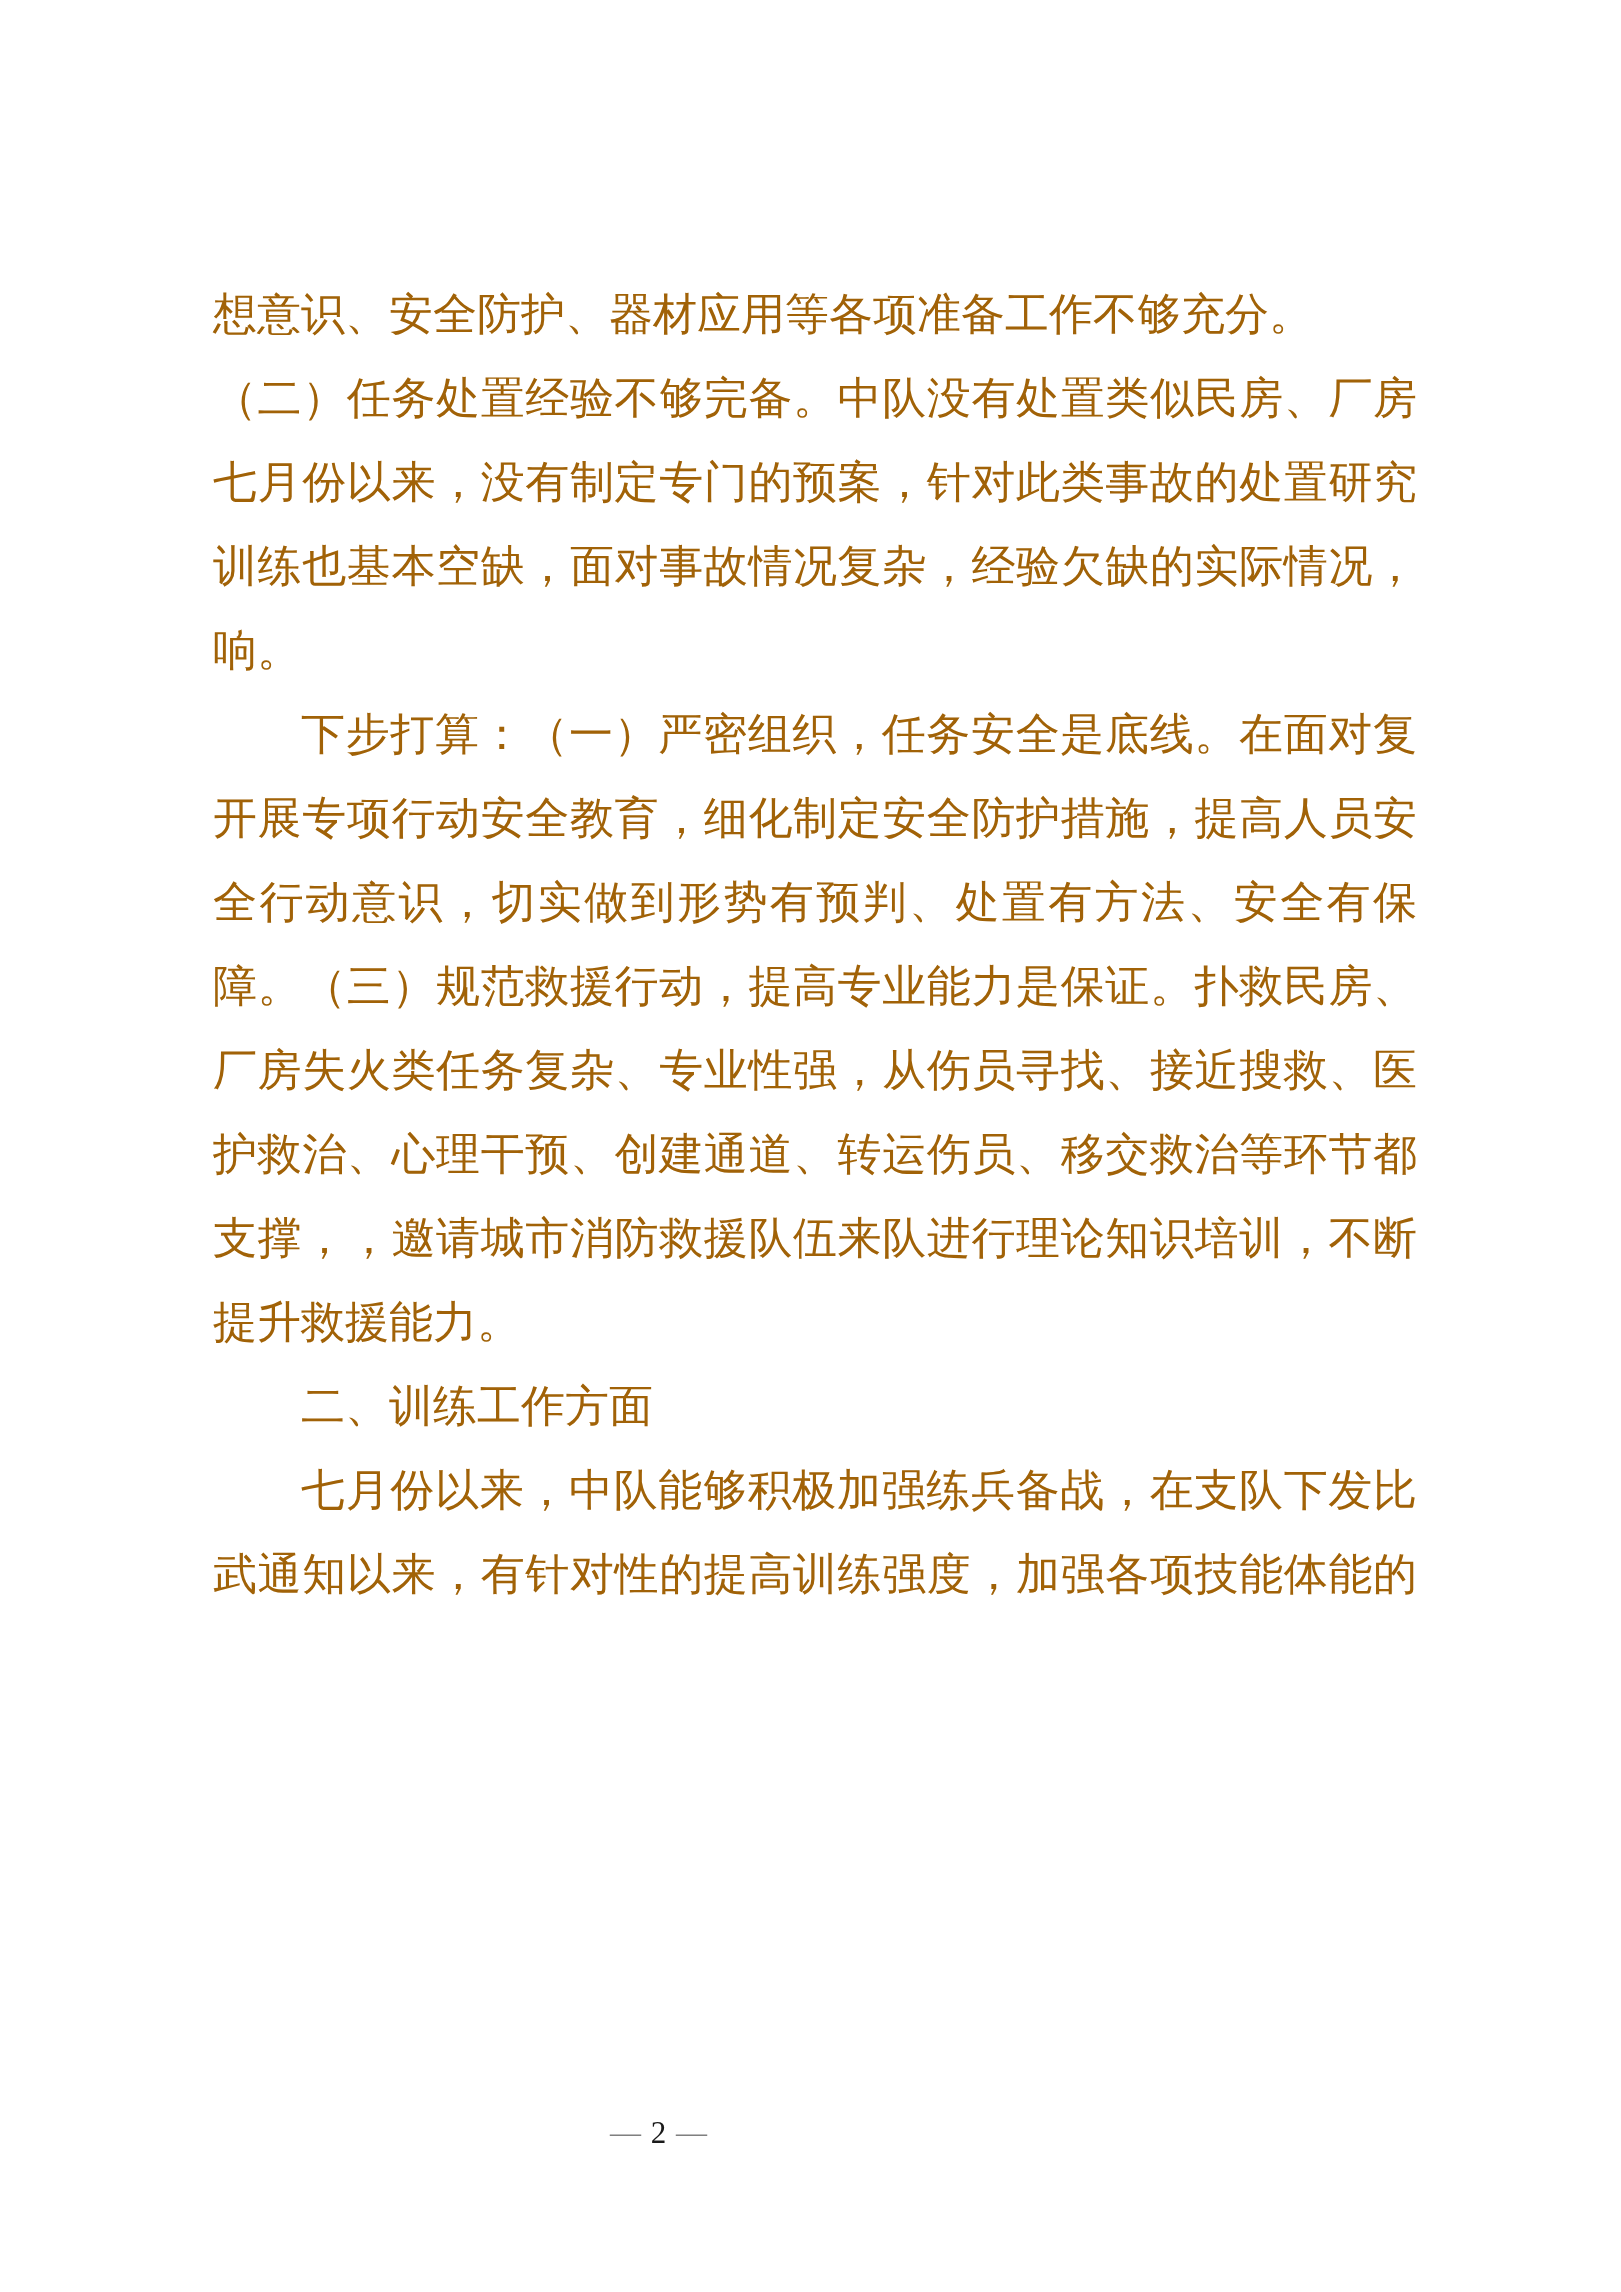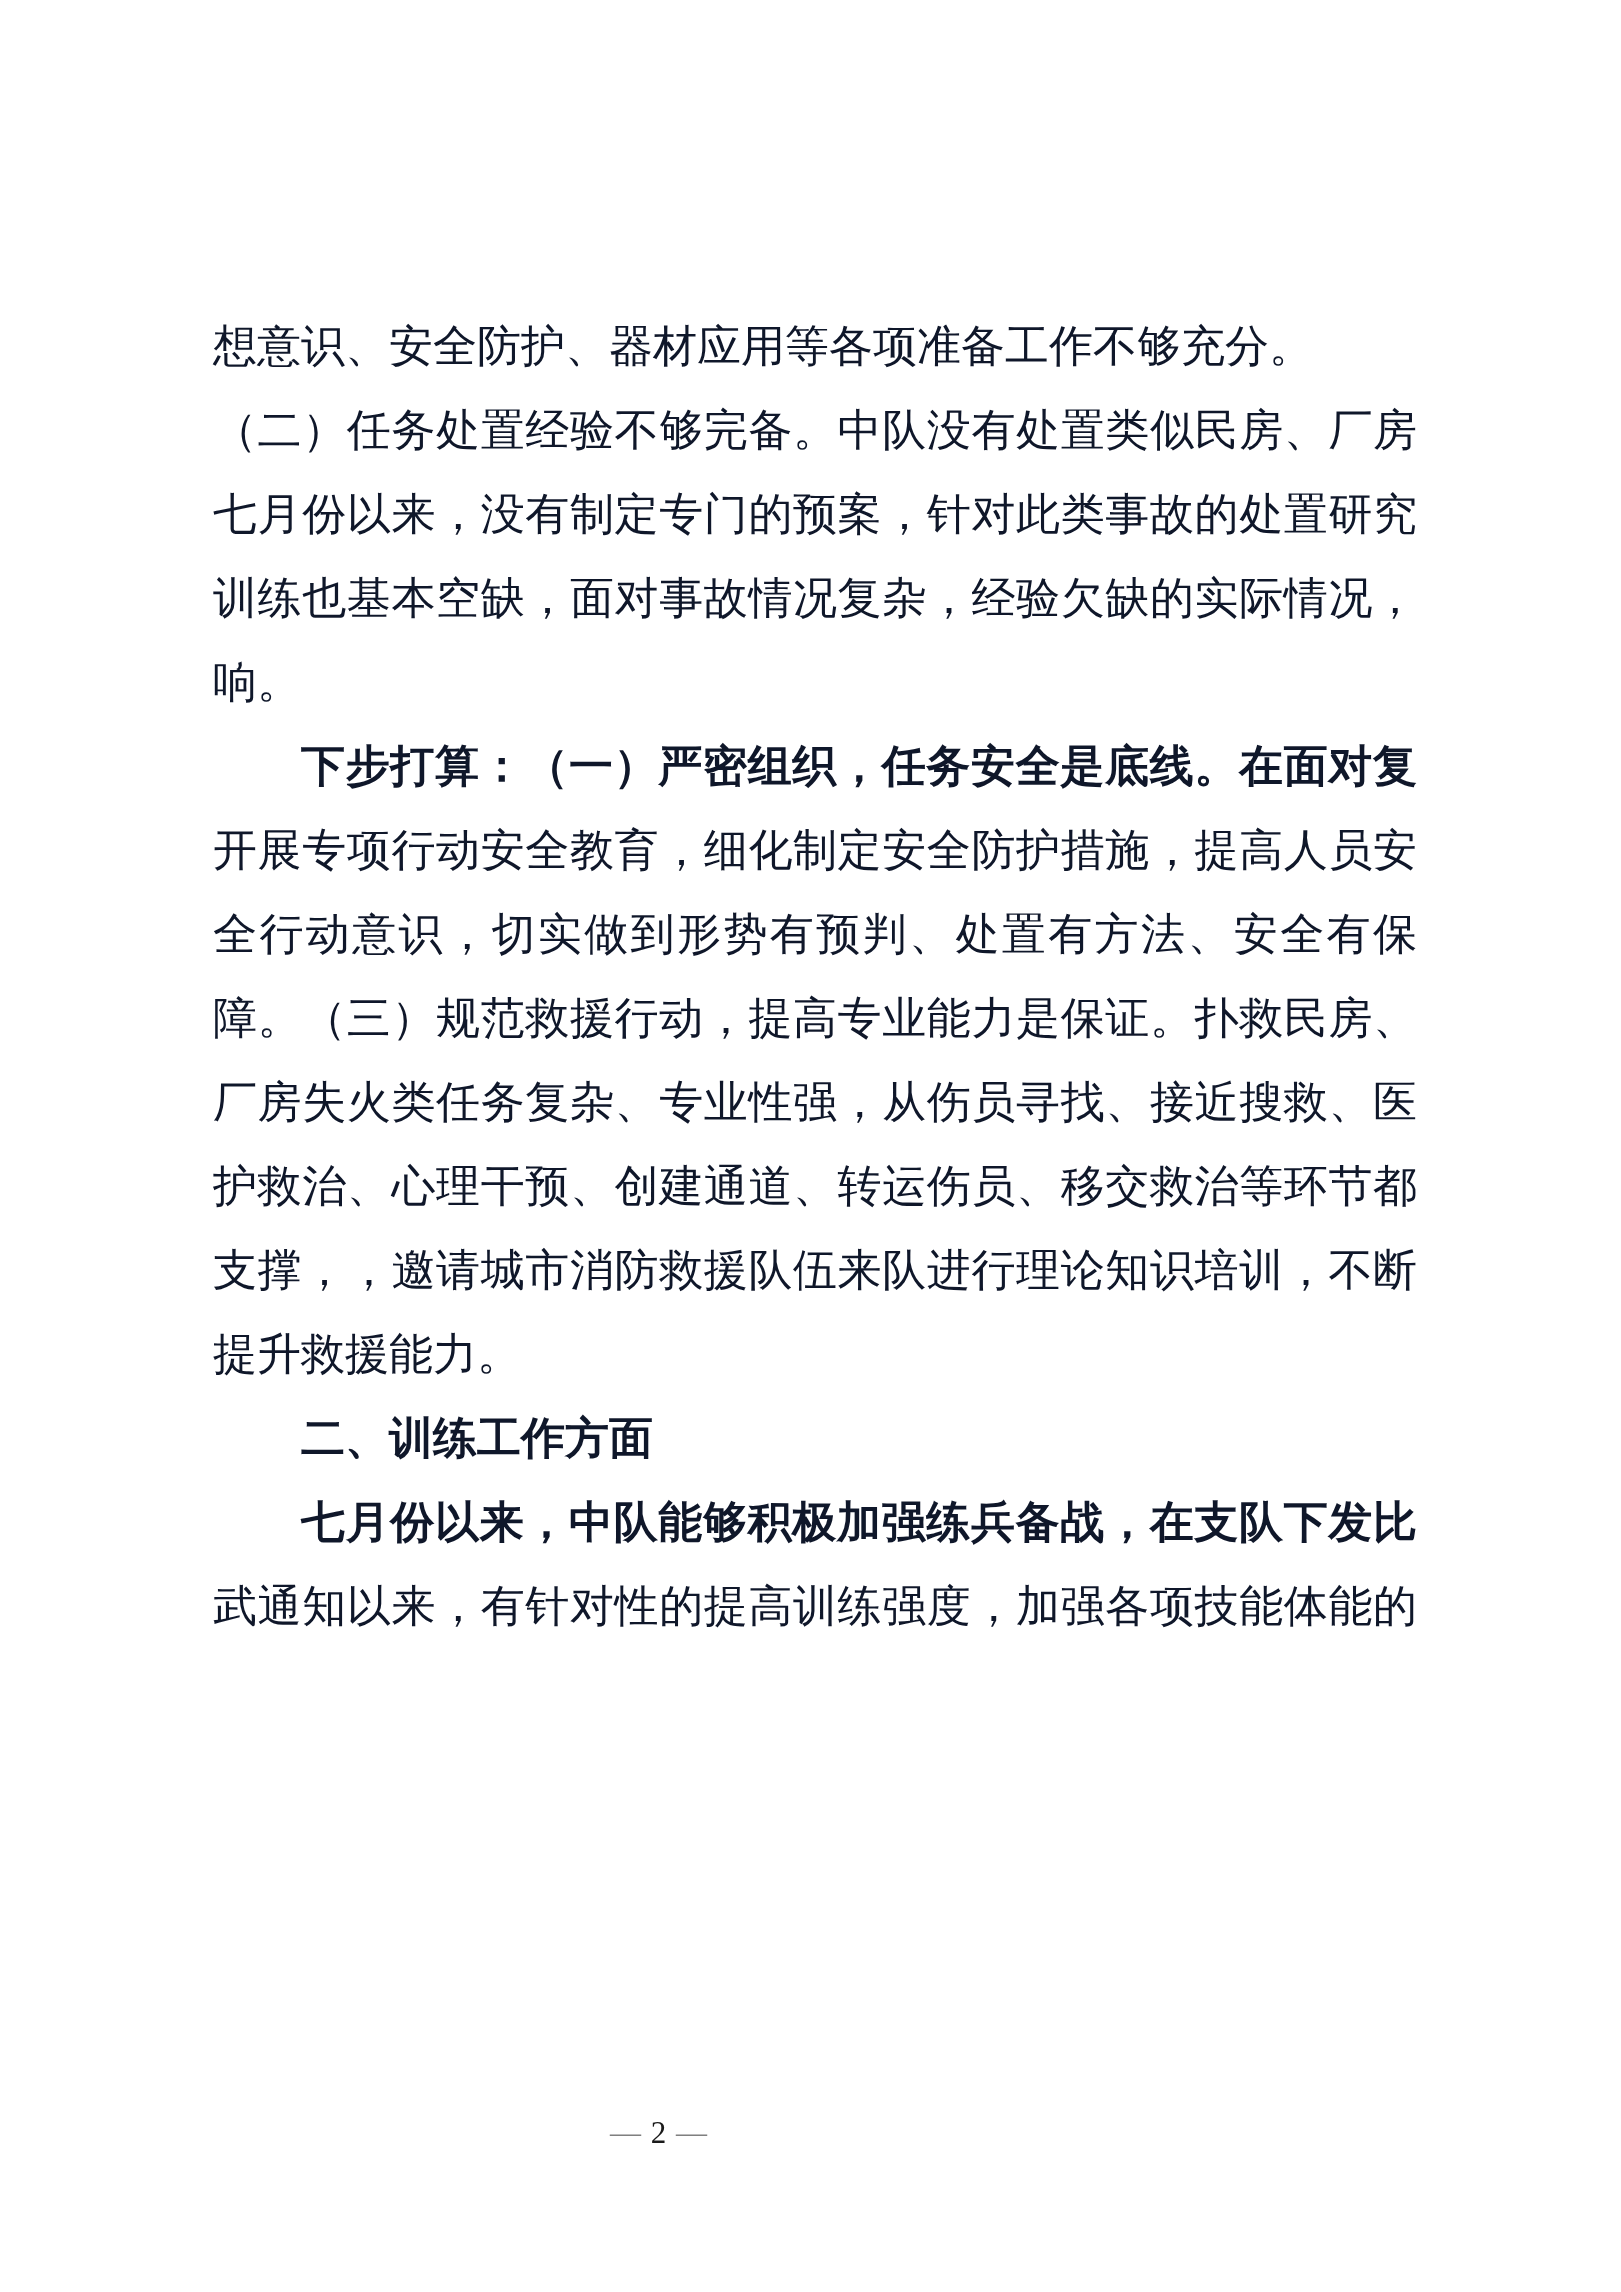--- a/index.html
+++ b/index.html
@@ -11,41 +11,40 @@
     position: relative;
     width: 1621px;
     height: 2293px;
     background: #ffffff;
     overflow: hidden;
     font-family: "Liberation Sans", sans-serif;
   }
   .body-text {
     position: absolute;
     left: 213px;
-    top: 304px;
+    top: 272px;
     width: 1204px;
-    color: #0f172a;
+    color: #a16207;
     font-size: 44px;
     font-family: "Liberation Sans", sans-serif;
   }
   .text-line {
     height: 84px;
     line-height: 84px;
     white-space: nowrap;
     text-align: left;
   }
   .text-line.just {
     white-space: normal;
     text-align: justify;
     text-align-last: justify;
     text-justify: inter-character;
   }
   .text-line.indent2 {
     padding-left: 88px;
-    font-weight: bold;
   }
   .page-footer {
     position: absolute;
     left: 536px;
     top: 2113px;
     width: 245px;
     text-align: center;
     font-family: "Liberation Serif", serif;
     font-size: 31px;
     line-height: 39px;

